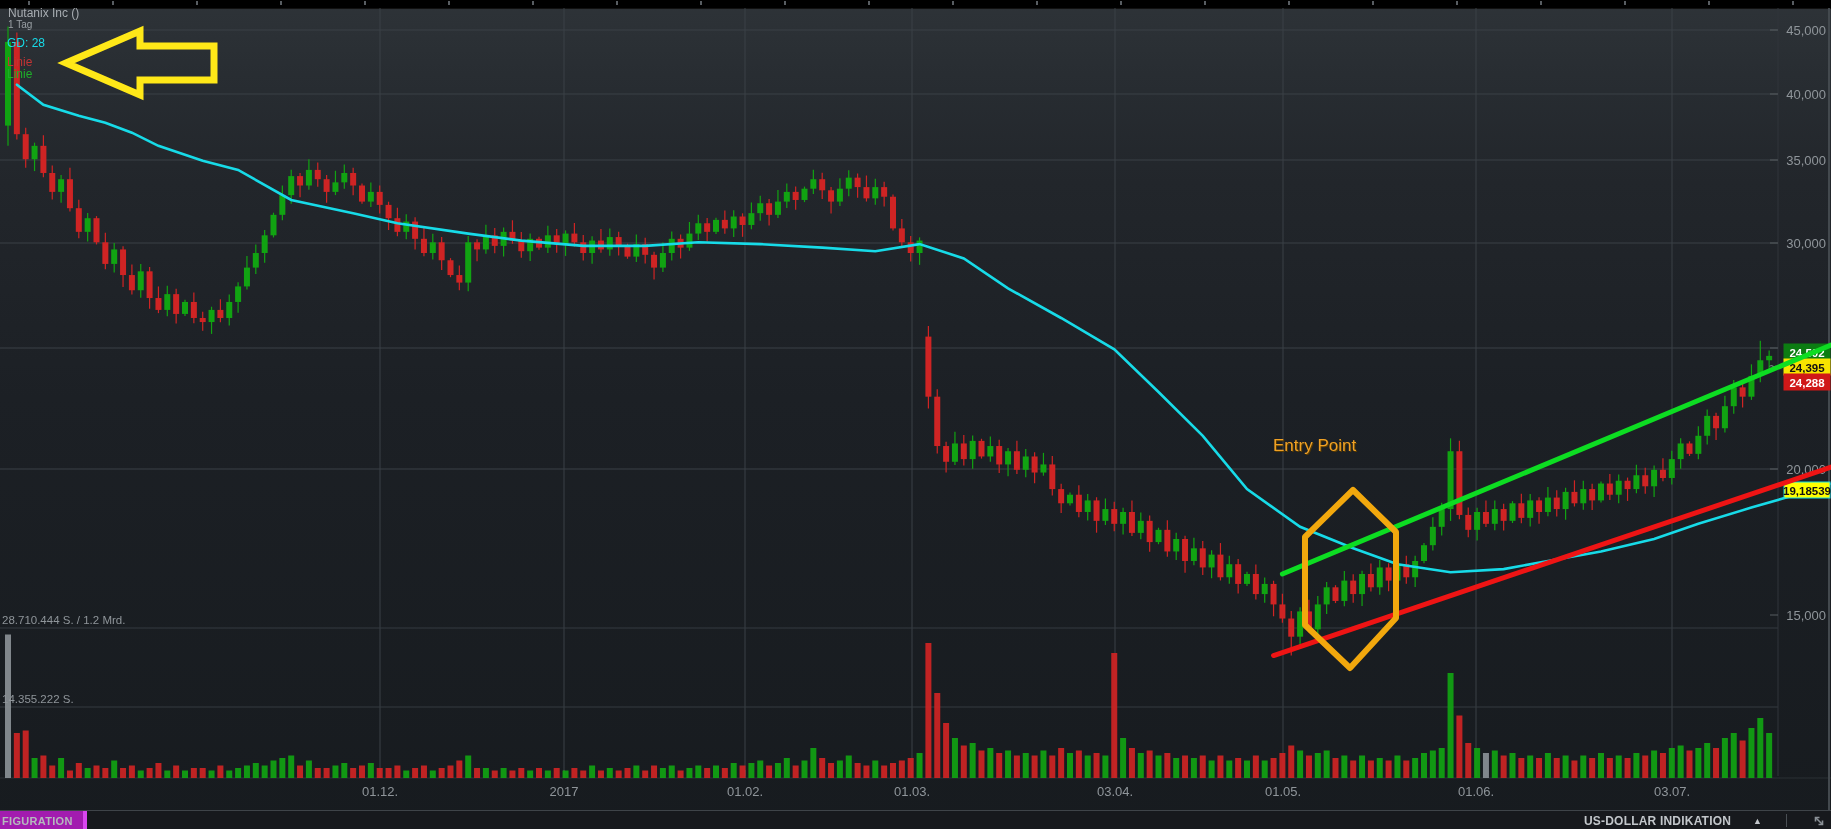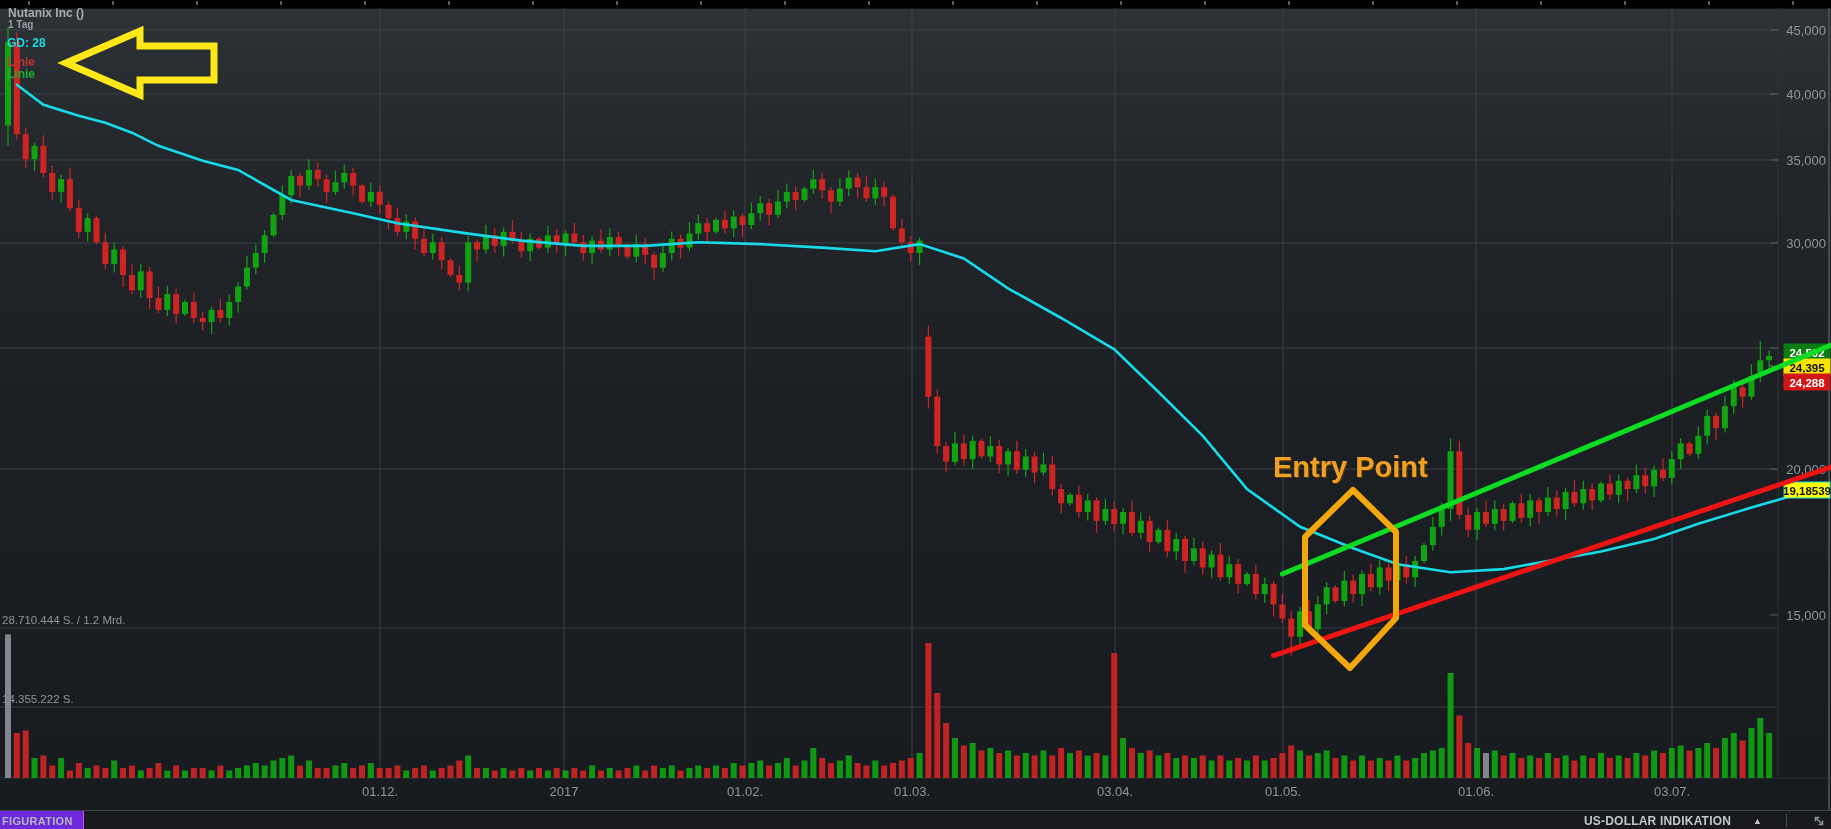--- a/index.html
+++ b/index.html
@@ -4,33 +4,33 @@
 <style>
   html,body{margin:0;padding:0;background:#000;}
   .screen{position:relative;width:1831px;height:829px;overflow:hidden;
           font-family:"Liberation Sans",sans-serif;
           background:linear-gradient(180deg,#2e3338 0%,#282d32 9%,#22262b 22%,#1c2025 48%,#171b1f 100%);}
   .topstrip{position:absolute;left:0;top:0;width:1831px;height:8px;background:#000;
             border-bottom:1px solid #111;
             background-image:repeating-linear-gradient(90deg,#585d62 0 2px,transparent 2px 84px);
             background-size:1831px 4px;background-repeat:no-repeat;background-position:28px 1px;background-color:#000;}
   svg.chart{position:absolute;left:0;top:0;z-index:1;}
-  .ovl{position:absolute;z-index:2;white-space:nowrap;font-weight:bold;}
+  .ovl{position:absolute;z-index:2;white-space:nowrap;}
   .title{left:8px;top:6px;font-size:12px;color:#a7acb1;}
   .timeframe{left:8px;top:19px;font-size:10px;color:#9aa0a5;}
   .lg-gd{left:7px;top:36px;font-size:12px;color:#17dbe8;}
   .lg-red{left:7px;top:55px;font-size:12px;color:#c23434;}
   .lg-green{left:7px;top:67px;font-size:12px;color:#1fae2a;}
   .ipo{left:222px;top:44px;font-size:25px;font-weight:bold;color:#ffe818;letter-spacing:-0.2px;}
-  .entry{left:1273px;top:451px;font-size:29px;font-weight:bold;color:#f0a125;
+  .entry{left:1273px;top:436px;font-size:17px;font-weight:normal;color:#f0a125;
          text-shadow:1px 1px 0 #5a3c00;}
   .footer{position:absolute;left:0;top:810px;width:1831px;height:19px;background:#17191d;
           border-top:1px solid #3f4449;z-index:3;display:flex;align-items:center;justify-content:space-between;}
-  .f-left{height:19px;display:flex;align-items:center;background:#6d28d9;padding:0 10px 0 2px;
-          border-right:1px solid #d946ef;font-size:11px;font-weight:bold;color:#b5b9bd;letter-spacing:.3px;}
+  .f-left{height:19px;display:flex;align-items:center;background:#a21caf;padding:0 10px 0 2px;
+          border-right:4px solid #d946ef;font-size:11px;font-weight:bold;color:#b5b9bd;letter-spacing:.3px;}
   .f-right{display:flex;align-items:center;gap:24px;padding-right:4px;}
   .f-cur{font-size:12px;font-weight:bold;color:#c2c6ca;letter-spacing:.2px;}
   .f-tri{font-size:9px;color:#c2c6ca;margin-left:-2px;}
   .f-sep{width:1px;height:13px;background:#4a4f54;}
   .f-ico{display:flex;align-items:center;}
 </style>
 </head>
 <body>
 
 <div class="screen">

